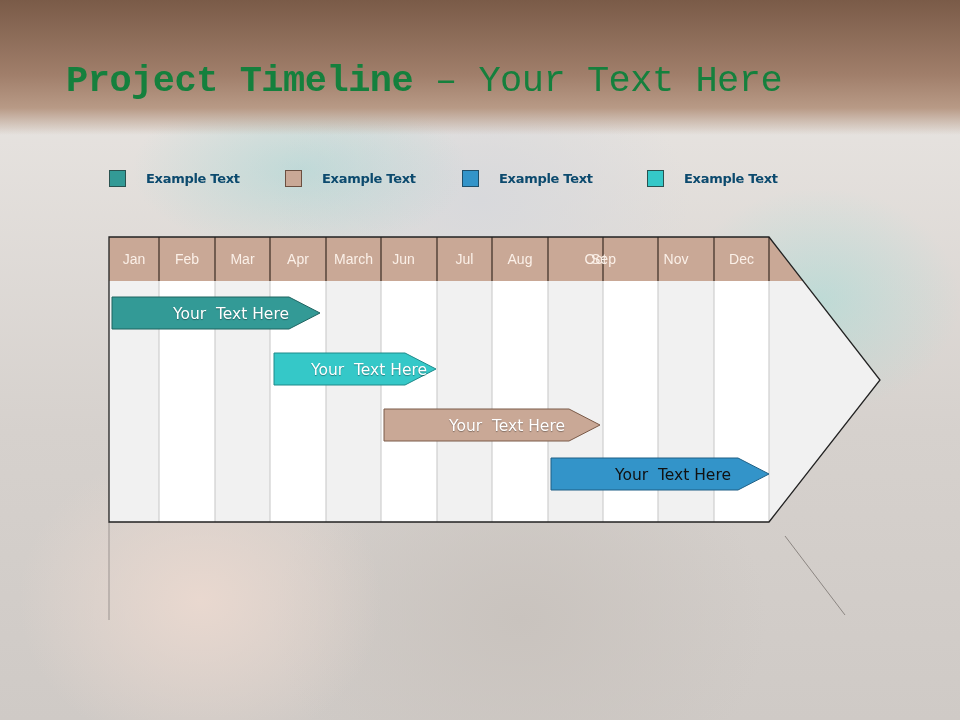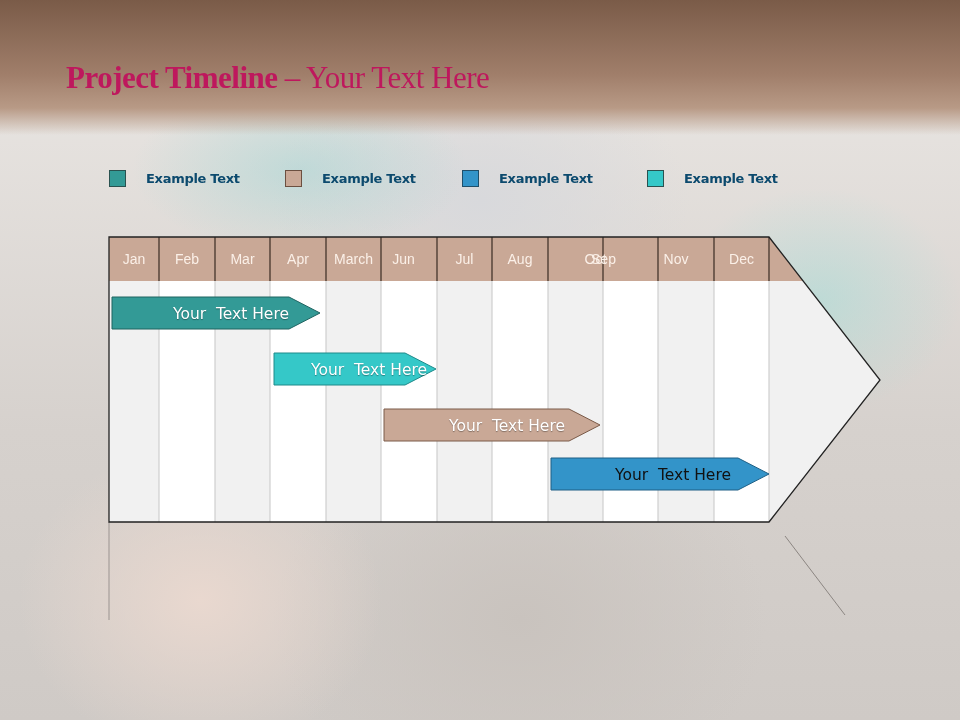--- a/index.html
+++ b/index.html
@@ -6,21 +6,21 @@
   body { width:960px; height:720px; position:relative; overflow:hidden; font-family:"Liberation Sans", sans-serif; background:#e9e6e3; }
   .bg { position:absolute; inset:0; background:
       radial-gradient(ellipse 260px 220px at 200px 600px, #e9d8cf 0%, rgba(233,216,207,0) 70%),
       radial-gradient(ellipse 330px 260px at 520px 620px, #c9c3be 0%, rgba(201,195,190,0) 75%),
       radial-gradient(ellipse 200px 160px at 820px 300px, rgba(160,220,215,0.5) 0%, rgba(160,220,215,0) 70%),
       radial-gradient(ellipse 240px 120px at 300px 170px, rgba(150,210,210,0.45) 0%, rgba(150,210,210,0) 70%),
       radial-gradient(ellipse 300px 200px at 480px 200px, #d8d9dc 0%, rgba(216,217,220,0) 70%),
       linear-gradient(180deg, #ece9e6 0%, #d6d1cd 60%, #cfcac6 100%); }
   .title-band { position:absolute; left:0; top:0; width:960px; height:135px;
       background: linear-gradient(180deg, #7a5b48 0%, #a07e6a 55%, #b89a86 80%, rgba(220,210,200,0) 100%); }
-  .title { position:absolute; left:66px; top:60px; font-family:Liberation Serif, serif; font-size:31px; color:#be185d; white-space:nowrap; letter-spacing:-0.5px; }
+  .title { position:absolute; left:66px; top:60px; font-family:Liberation Mono, monospace; font-size:37px; color:#15803d; white-space:nowrap; letter-spacing:-0.5px; }
   .title b { font-weight:bold; }
   .title span.rest { font-weight:normal; }
   .legend-item { position:absolute; top:170px; display:flex; align-items:center; }
   .swatch { width:17px; height:17px; border:1.5px solid #2a5250; box-sizing:border-box; margin-right:20px; }
   .legend-label { font-family:"DejaVu Sans", sans-serif; font-size:13px; font-weight:bold; color:#0c4a6e; letter-spacing:-0.3px; }
   .chart { position:absolute; left:0; top:0; width:960px; height:720px; }
   .month { position:absolute; top:237px; height:44px; line-height:44px; text-align:center; color:#fbf0e8; font-size:14px; }
   .bar { position:absolute; height:33px; display:flex; align-items:center; justify-content:center; font-family:"DejaVu Sans", sans-serif; font-size:15.5px; text-shadow:0 1px 1px rgba(0,0,0,0.35); }
   .bar-label { position:relative; z-index:2;margin-left:42px; }
 </style>

